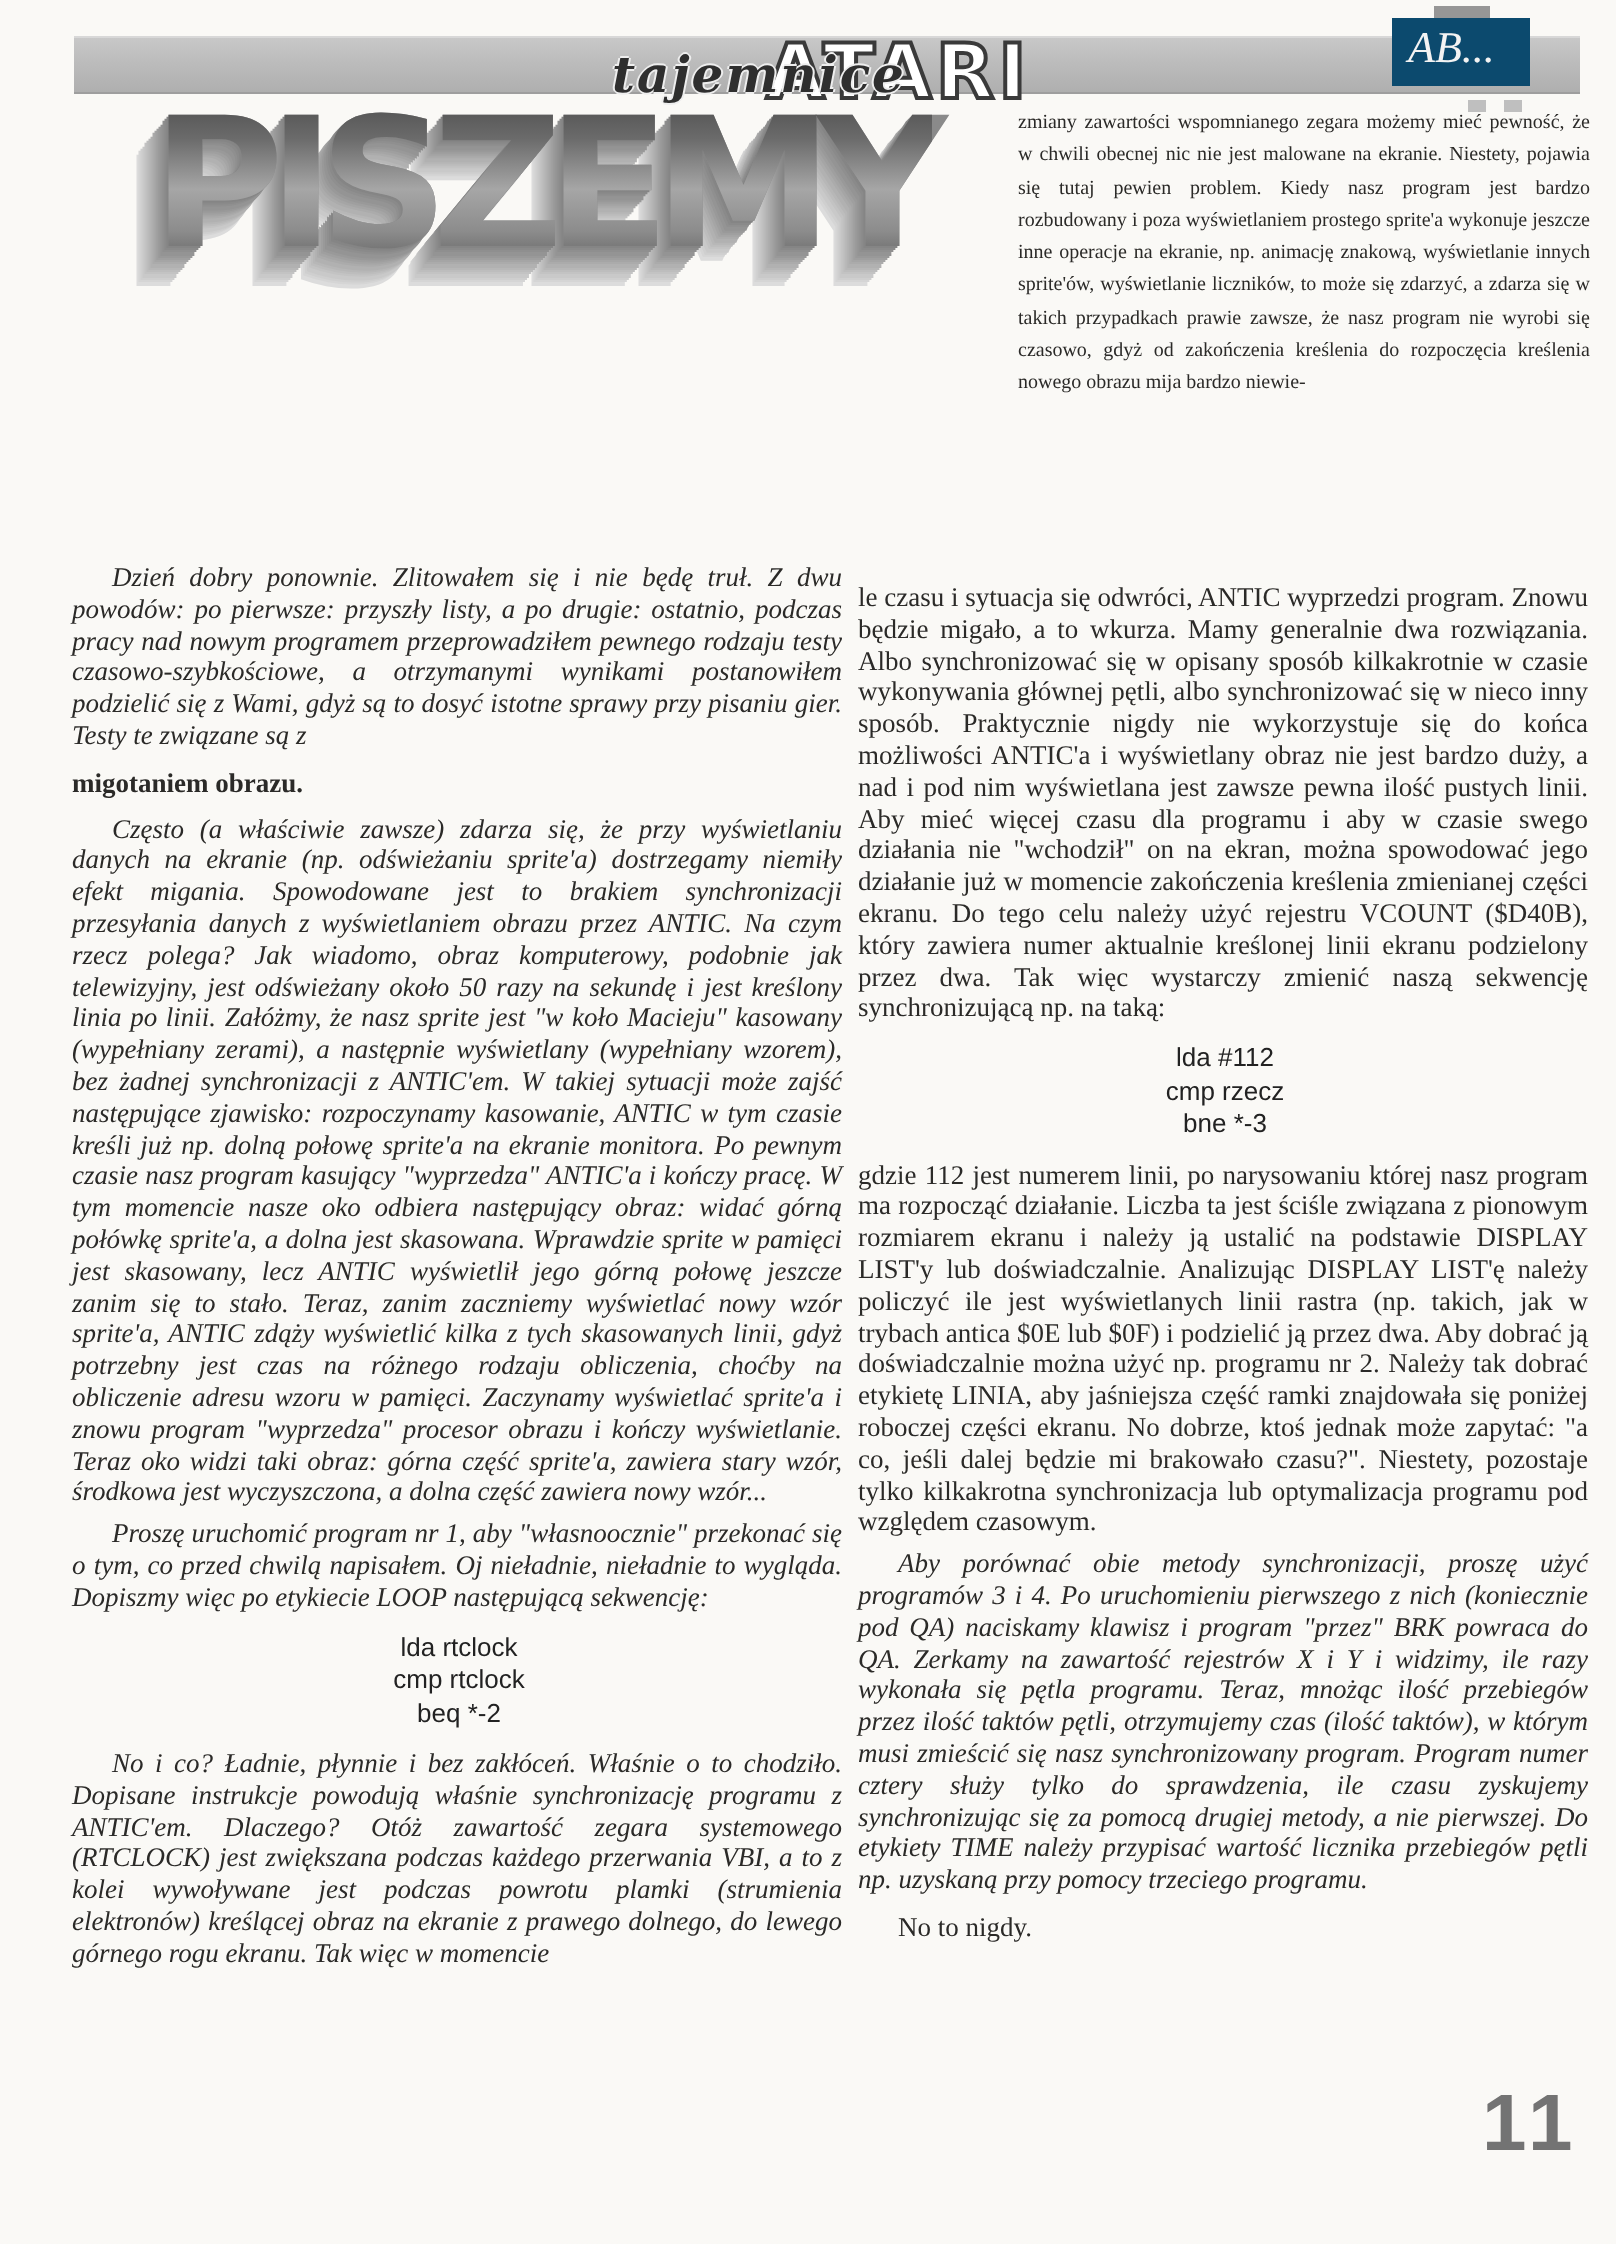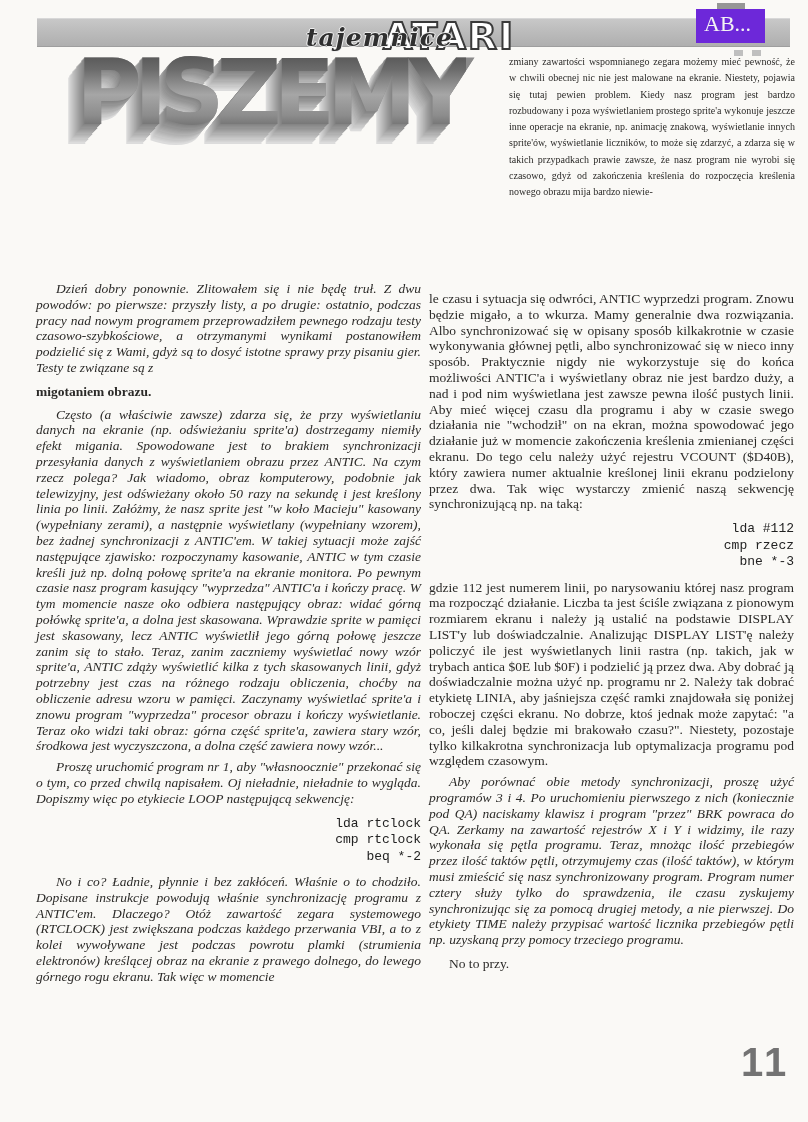--- a/index.html
+++ b/index.html
@@ -21,22 +21,22 @@
   }
   .logo-script{
     position:absolute;left:306px;top:25px;
     font-family:"DejaVu Serif",serif;font-style:italic;font-weight:bold;font-size:25px;line-height:1;
     color:#2f2f2f;letter-spacing:1px;
     text-shadow:1px 0 0 #eee,-1px 0 0 #eee,0 1px 0 #eee,0 -1px 0 #eee;
   }
   .ab-tab{position:absolute;left:717px;top:3px;width:28px;height:7px;background:#969696;}
   .ab-badge{
     position:absolute;left:696px;top:9px;width:69px;height:34px;box-sizing:border-box;
-    background:#6d28d9;color:#f3f3f3;padding:3px 0 0 8px;
-    font-family:"Liberation Serif",serif;font-size:22px;line-height:1.1;
+    background:#0c4a6e;color:#f3f3f3;padding:3px 0 0 8px;
+    font-family:"Liberation Serif",serif;font-style:italic;font-size:22px;line-height:1.1;
   }
   .ab-mark{position:absolute;width:9px;height:6px;background:#bfbfbf;}
   .ab-mark.m1{left:734px;top:50px;}
   .ab-mark.m2{left:752px;top:50px;}
   
   .title-block{position:absolute;left:60px;top:44px;width:430px;height:242px;}
   .t3d{position:absolute;white-space:nowrap;font-family:"DejaVu Sans",sans-serif;font-weight:bold;font-size:90px;line-height:1;letter-spacing:-8px;}
   .t3d.line1{left:16px;top:4px;}
   .t3d.line2{left:118px;top:105px;}
   .t3d-sh{
@@ -56,22 +56,22 @@
   .col{position:absolute;text-align:justify;font-size:13.5px;line-height:15.8px;}
   .col p{margin:0 0 5px 0;}
   .col p.indent{text-indent:20px;font-style:italic;}
   .col-topright{left:509px;top:54px;width:286px;font-size:10px;line-height:16.3px;}
   .col-left{left:36px;top:281px;width:385px;}
   .col-right{left:429px;top:291px;width:365px;}
   .section-heading{
     text-align:left;font-weight:bold;margin:8px 0 7px 0 !important;text-indent:0 !important;
   }
   .code{
-    font-family:Liberation Mono, monospace;font-size:13px;line-height:16.5px;
-    margin:9px 0 9px 2px;color:#222;text-align:right;
+    font-family:Liberation Sans, sans-serif;font-size:13px;line-height:16.5px;
+    margin:9px 0 9px 2px;color:#222;text-align:center;
   }
   .closing{text-indent:20px;margin-top:8px !important;}
   
   .page-number{
     position:absolute;left:741px;top:1042px;
     font-family:"Liberation Sans",sans-serif;font-weight:bold;font-size:40px;line-height:1;
     color:#737373;letter-spacing:3px;
   }
 </style>
 </head>
@@ -115,18 +115,18 @@
 
   <div class="col col-right">
     <p>le czasu i sytuacja się odwróci, ANTIC wyprzedzi program. Znowu będzie migało, a to wkurza. Mamy generalnie dwa rozwiązania. Albo synchronizować się w opisany sposób kilkakrotnie w czasie wykonywania głównej pętli, albo synchronizować się w nieco inny sposób. Praktycznie nigdy nie wykorzystuje się do końca możliwości ANTIC'a i wyświetlany obraz nie jest bardzo duży, a nad i pod nim wyświetlana jest zawsze pewna ilość pustych linii. Aby mieć więcej czasu dla programu i aby w czasie swego działania nie "wchodził" on na ekran, można spowodować jego działanie już w momencie zakończenia kreślenia zmienianej części ekranu. Do tego celu należy użyć rejestru VCOUNT ($D40B), który zawiera numer aktualnie kreślonej linii ekranu podzielony przez dwa. Tak więc wystarczy zmienić naszą sekwencję synchronizującą np. na taką:</p>
     <div class="code">
       <div>lda #112</div>
       <div>cmp rzecz</div>
       <div>bne *-3</div>
     </div>
     <p>gdzie 112 jest numerem linii, po narysowaniu której nasz program ma rozpocząć działanie. Liczba ta jest ściśle związana z pionowym rozmiarem ekranu i należy ją ustalić na podstawie DISPLAY LIST'y lub doświadczalnie. Analizując DISPLAY LIST'ę należy policzyć ile jest wyświetlanych linii rastra (np. takich, jak w trybach antica $0E lub $0F) i podzielić ją przez dwa. Aby dobrać ją doświadczalnie można użyć np. programu nr 2. Należy tak dobrać etykietę LINIA, aby jaśniejsza część ramki znajdowała się poniżej roboczej części ekranu. No dobrze, ktoś jednak może zapytać: "a co, jeśli dalej będzie mi brakowało czasu?". Niestety, pozostaje tylko kilkakrotna synchronizacja lub optymalizacja programu pod względem czasowym.</p>
     <p class="indent">Aby porównać obie metody synchronizacji, proszę użyć programów 3 i 4. Po uruchomieniu pierwszego z nich (koniecznie pod QA) naciskamy klawisz i program "przez" BRK powraca do QA. Zerkamy na zawartość rejestrów X i Y i widzimy, ile razy wykonała się pętla programu. Teraz, mnożąc ilość przebiegów przez ilość taktów pętli, otrzymujemy czas (ilość taktów), w którym musi zmieścić się nasz synchronizowany program. Program numer cztery służy tylko do sprawdzenia, ile czasu zyskujemy synchronizując się za pomocą drugiej metody, a nie pierwszej. Do etykiety TIME należy przypisać wartość licznika przebiegów pętli np. uzyskaną przy pomocy trzeciego programu.</p>
-    <p class="closing">No to przy.</p>
+    <p class="closing">No to nigdy.</p>
   </div>
 
   <div class="page-number">11</div>
 
 </div>
 
 </body></html>

